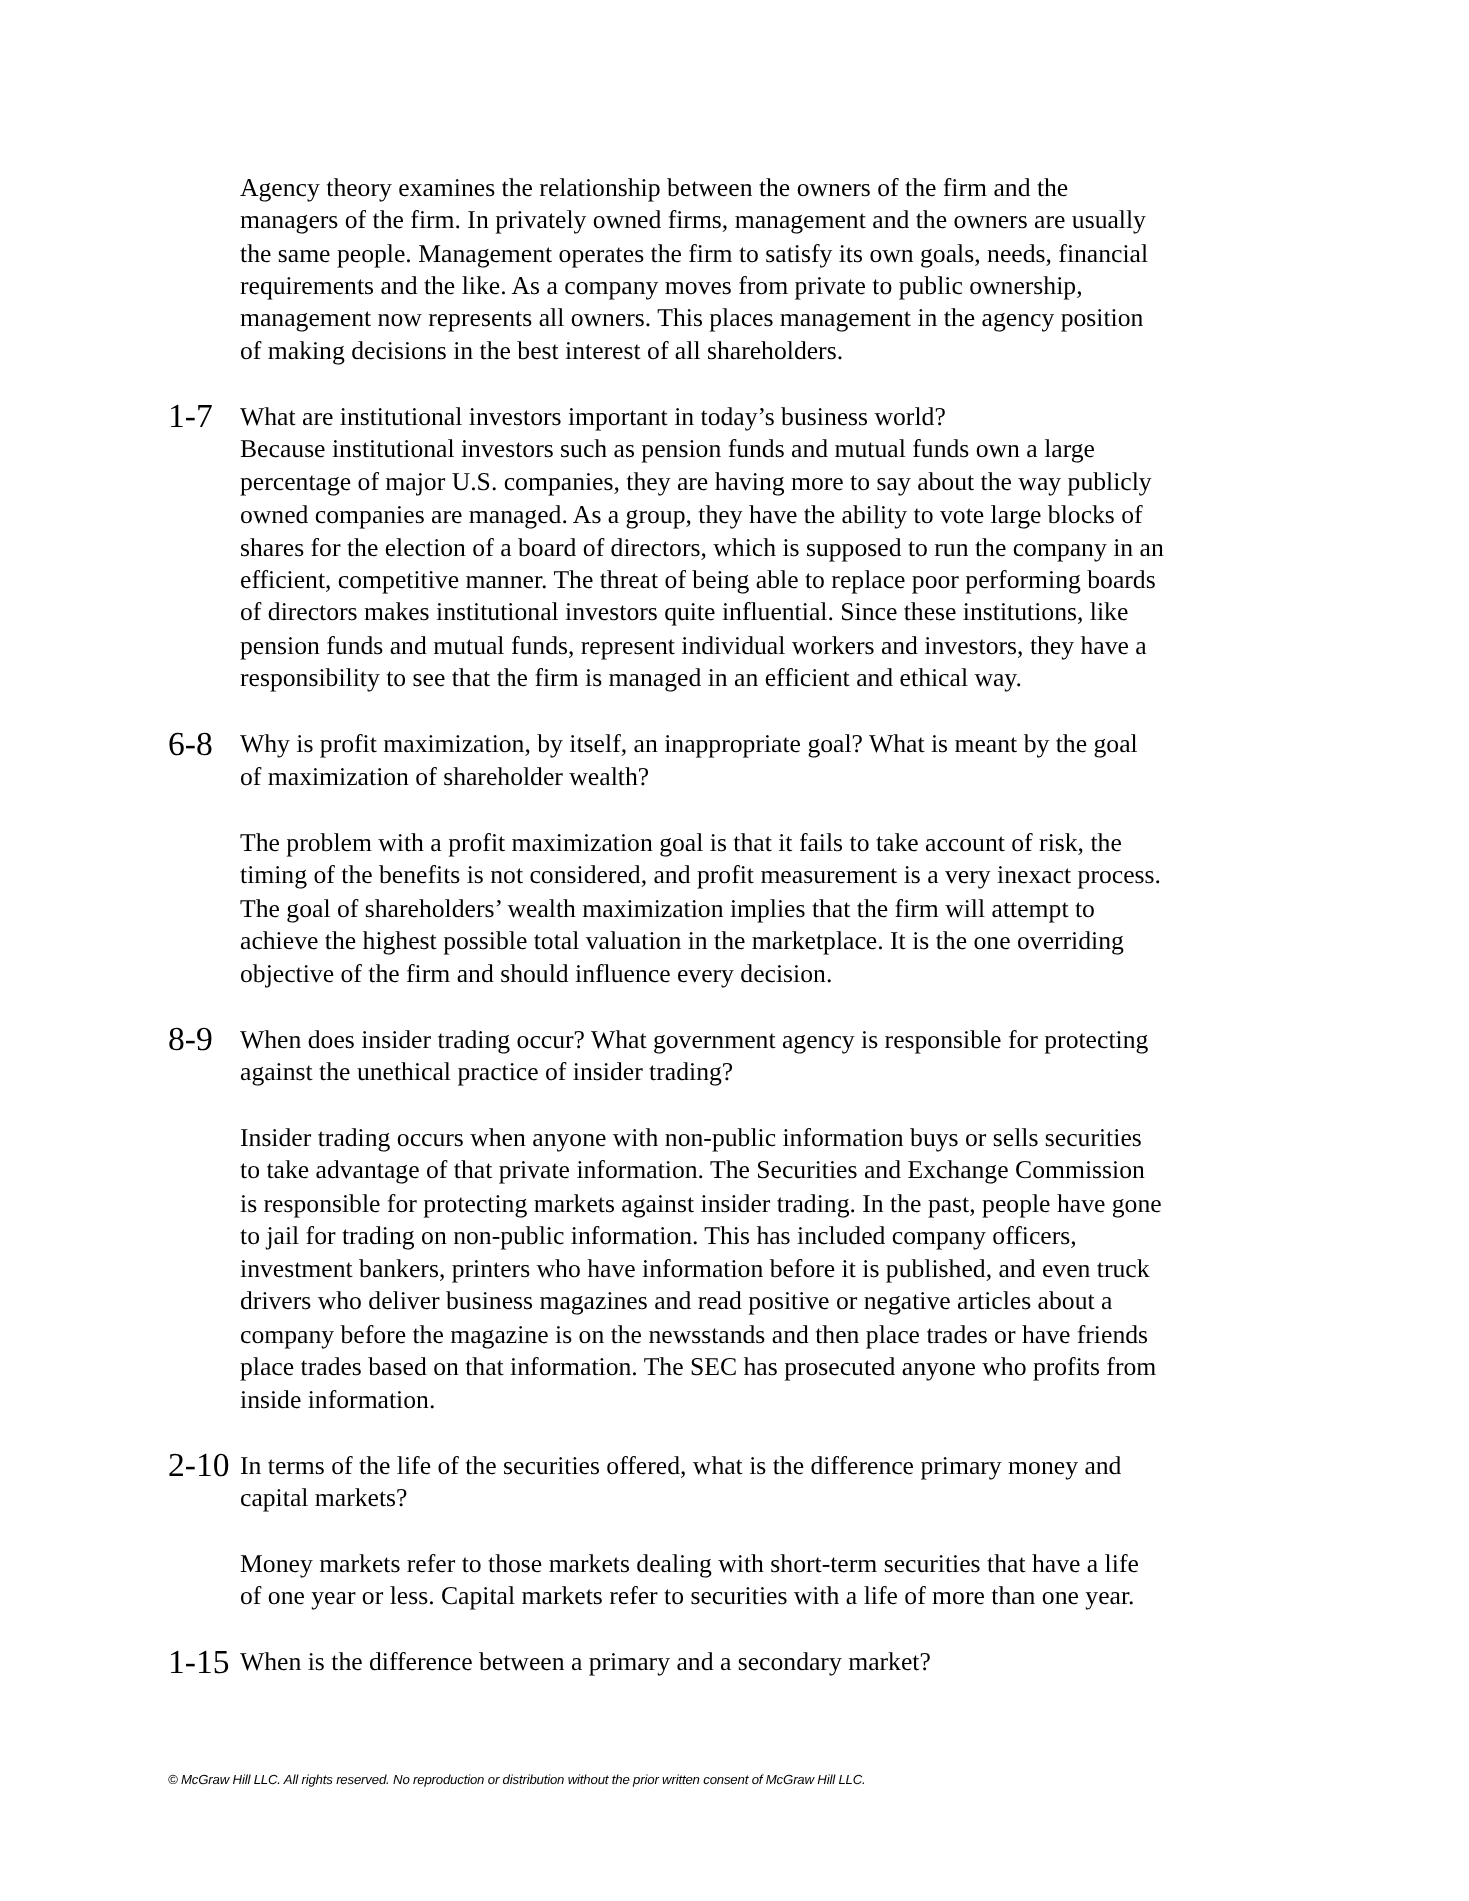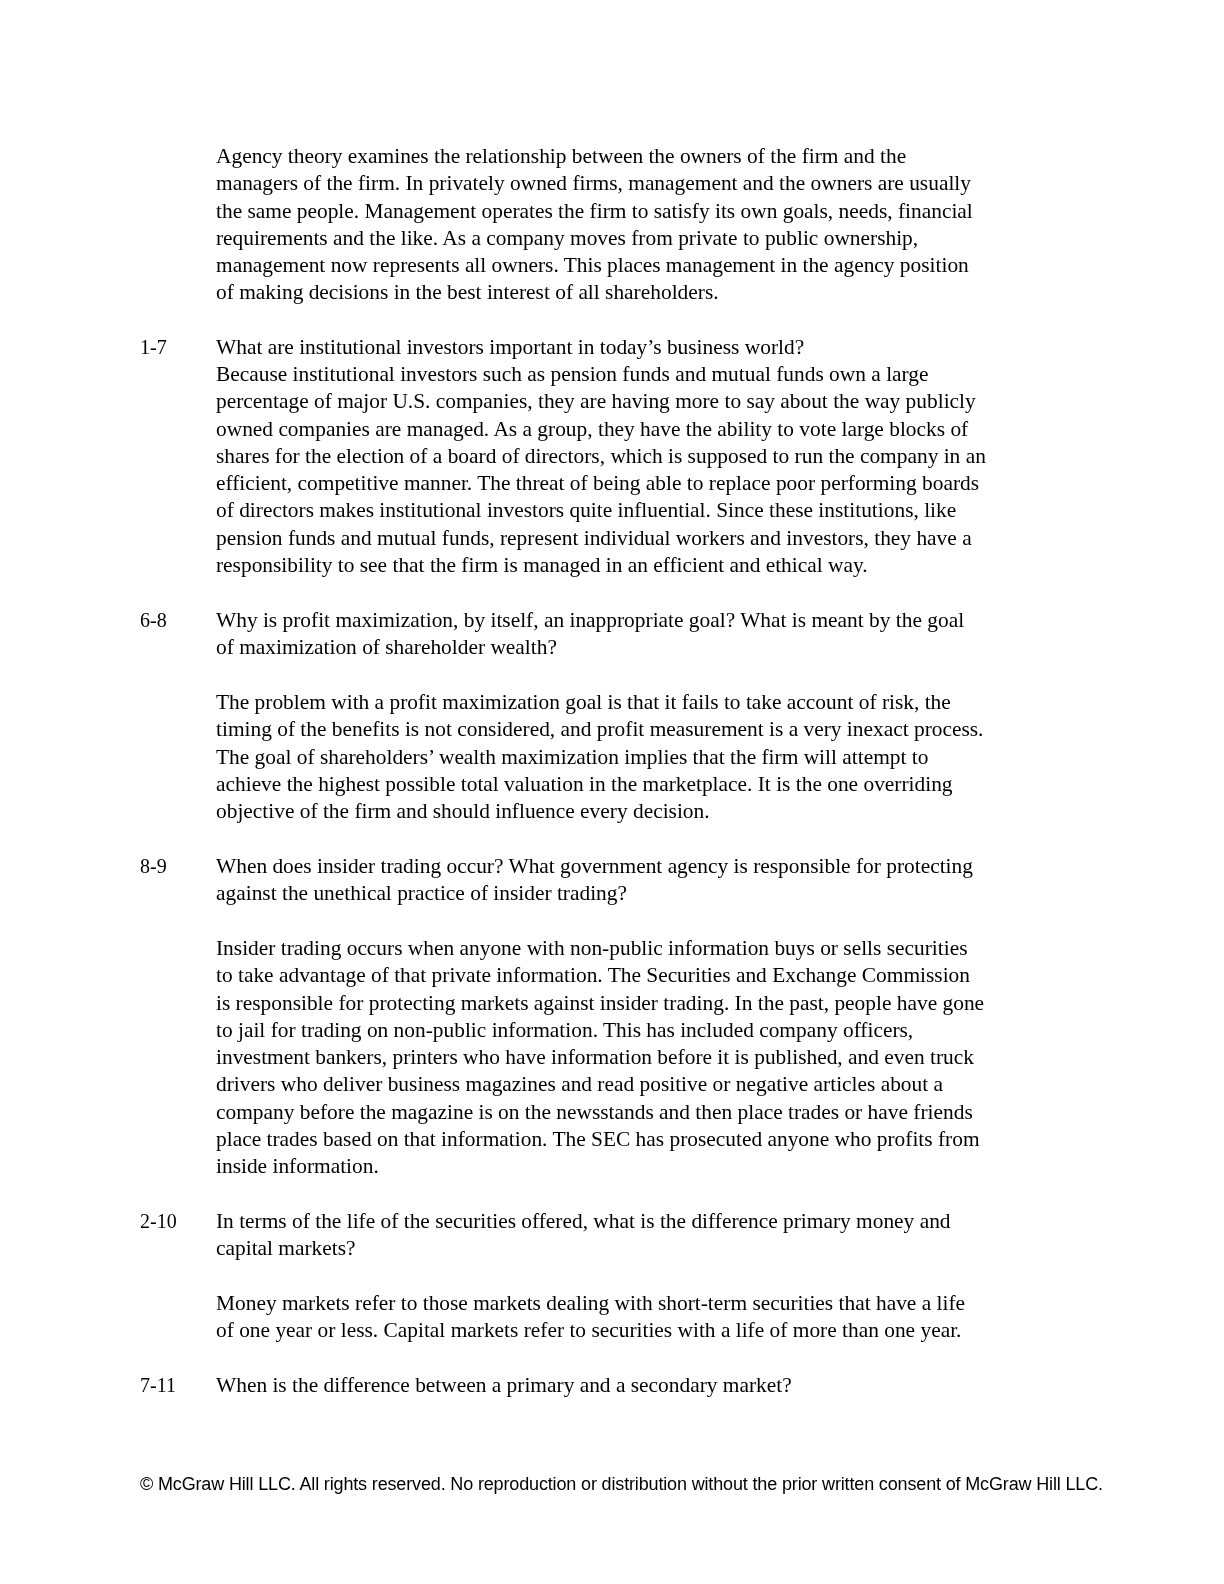--- a/index.html
+++ b/index.html
@@ -25,43 +25,44 @@
     .block {
       position: absolute;
       left: 140px;
       width: 960px;
     }
     .num {
       position: absolute;
       left: 0;
       top: 0;
       width: 74px;
-      font-size: 20px;
+      font-size: 28px;
       line-height: 27.3px;
       white-space: nowrap;
     }
     .text {
       position: absolute;
-      left: 76px;
+      left: 60px;
       top: 0;
       width: 900px;
       font-size: 21.4px;
       line-height: 27.3px;
       white-space: pre;
     }
     .footer {
       position: absolute;
       left: 140px;
       top: 1475px;
       width: 960px;
       font-family: "Liberation Sans", "DejaVu Sans", sans-serif;
-      font-size: 18px;
+      font-size: 11px;
       line-height: 18px;
       white-space: nowrap;
       letter-spacing: -0.15px;
+      font-style: italic;
     }
   </style>
 </head>
 <body>
 
 <div class="page">
 
   <div class="block" style="top:143px;">
     <div class="text">Agency theory examines the relationship between the owners of the firm and the
 managers of the firm. In privately owned firms, management and the owners are usually
@@ -120,19 +121,19 @@
     <div class="num">2-10</div>
     <div class="text">In terms of the life of the securities offered, what is the difference primary money and
 capital markets?</div>
   </div>
   <div class="block" style="top:1290px;">
     <div class="text">Money markets refer to those markets dealing with short-term securities that have a life
 of one year or less. Capital markets refer to securities with a life of more than one year.</div>
   </div>
 
   <div class="block" style="top:1372px;">
-    <div class="num">7-11</div>
+    <div class="num">1-15</div>
     <div class="text">When is the difference between a primary and a secondary market?</div>
   </div>
 
   <div class="footer">© McGraw Hill LLC. All rights reserved. No reproduction or distribution without the prior written consent of McGraw Hill LLC.</div>
 
 </div>
 
 </body></html>

